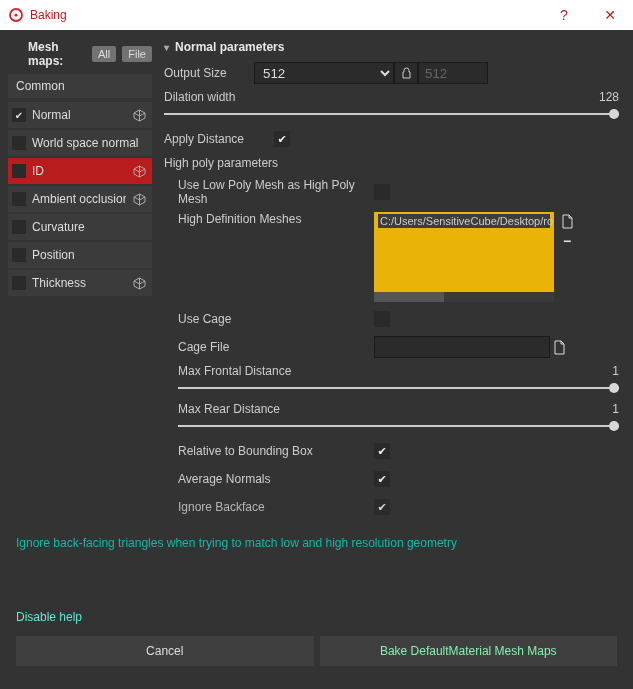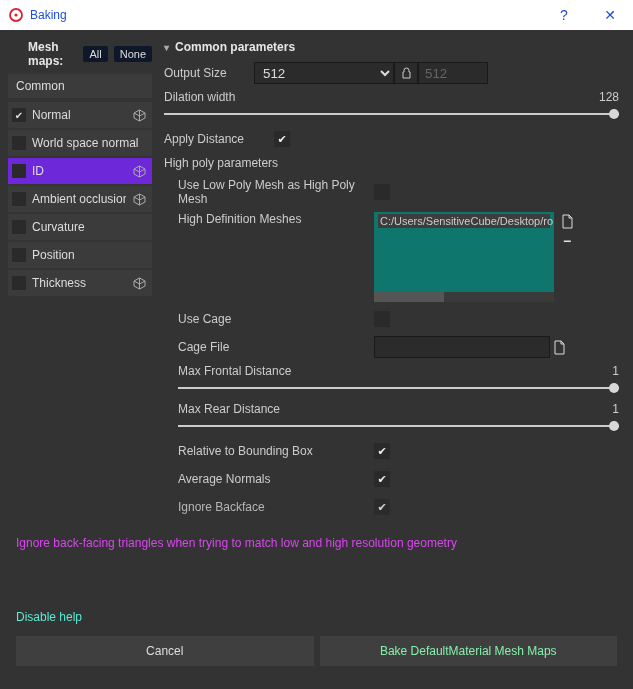--- a/index.html
+++ b/index.html
@@ -10,21 +10,21 @@
     font-size: 12px;
     color: #cccccc;
     overflow: hidden;
   }
   .titlebar {
     height: 30px;
     background: #ffffff;
     display: flex;
     align-items: center;
     padding: 0 0 0 8px;
-    color: #1d4ed8;
+    color: #b91c1c;
   }
   .titlebar .app-icon {
     width: 16px; height: 16px;
     margin-right: 6px;
     display: flex; align-items:center; justify-content:center;
   }
   .titlebar .title { flex: 1; font-size: 12px; }
   .titlebar .win-btn {
     width: 46px; height: 30px;
     display: flex; align-items: center; justify-content: center;
@@ -40,21 +40,21 @@
     padding: 10px 8px 8px 8px;
   }
   .meshmaps-header {
     display: flex;
     align-items: center;
     gap: 6px;
     margin-bottom: 6px;
   }
   .meshmaps-header .lbl { font-weight: bold; color: #e6e6e6; padding-left: 20px; }
   .pill {
-    background: #0f172a;
+    background: #737373;
     padding: 2px 6px;
     border-radius: 2px;
     font-size: 11px;
     color: #ddd;
   }
   .cat-header {
     background: #3b3b3b;
     padding: 5px 8px;
     color: #ddd;
     margin-bottom: 4px;
@@ -62,21 +62,21 @@
   .mesh-item {
     height: 26px;
     background: #3b3b3b;
     margin-bottom: 2px;
     display: flex;
     align-items: center;
     padding: 0 6px 0 4px;
     gap: 6px;
     position: relative;
   }
-  .mesh-item.selected { background: #6d28d9; }
+  .mesh-item.selected { background: #b91c1c; }
   .mesh-item .chk {
     width: 14px; height: 14px;
     background: #2a2a2a;
     display:flex; align-items:center; justify-content:center;
     color:#ddd; font-size:10px;
   }
   .mesh-item .name { flex:1; color:#ddd; font-size:12px; white-space:nowrap; overflow:hidden; }
   .mesh-item .cube {
     width:14px; height:14px;
     display:flex; align-items:center; justify-content:center;
@@ -131,21 +131,21 @@
     background:#d8d8d8;
   }
   .checkbox {
     width:16px; height:16px; background:#2a2a2a;
     display:flex; align-items:center; justify-content:center;
     color:#eee; font-size:11px;
   }
   .subheading { color:#ccc; margin: 6px 0 8px 0; }
   .indented { padding-left: 14px; }
   .filelist {
-    width:180px; height:90px; background:#0f766e; border:none;
+    width:180px; height:90px; background:#eab308; border:none;
     color:#ccc; font-size:11px; padding:2px 4px;
     overflow:hidden; white-space:nowrap;
     position:relative;
   }
   .filelist .scroll-h {
     position:absolute; left:0; right:0; bottom:0; height:10px;
     background:#3a3a3a;
   }
   .filelist .scroll-h .thumb {
     height:100%; width:70px; background:#555;
@@ -153,21 +153,21 @@
   .file-btns { display:flex; flex-direction:column; gap:2px; margin-left:4px; }
   .icon-btn {
     width:18px; height:18px; background:transparent;
     display:flex; align-items:center; justify-content:center;
     color:#ddd; font-size:14px;
   }
   .footer {
     padding: 12px 16px 14px 16px;
     background:#333333;
   }
-  .hint { color:#d946ef; margin-bottom: 60px; }
+  .hint { color:#14b8a6; margin-bottom: 60px; }
   .disable-help { color:#5eead4; margin-bottom: 12px; }
   .btn-row { display:flex; gap:6px; }
   .big-btn {
     flex:1; height:30px; background:#3f3f3f;
     display:flex; align-items:center; justify-content:center;
     color:#ddd;
   }
   .big-btn.accent { color:#86efac; }
   .browse-btn {
     width:18px; height:18px; display:flex; align-items:center; justify-content:center;
@@ -187,21 +187,21 @@
   <div class="win-btn">?</div>
   <div class="win-btn">✕</div>
 </div>
 
 <div class="body">
 
   <div class="sidebar">
     <div class="meshmaps-header">
       <span class="lbl">Mesh maps:</span>
       <span class="pill">All</span>
-      <span class="pill">None</span>
+      <span class="pill">File</span>
     </div>
     <div class="cat-header">Common</div>
     <div id="mesh-list">
         <div class="mesh-item">
           <div class="chk">✔</div>
           <div class="name">Normal</div>
           <div class="cube">
             <svg width="13" height="13" viewBox="0 0 13 13">
               <path d="M6.5 1 12 4v5l-5.5 3L1 9V4z M6.5 1v11 M1 4l5.5 3L12 4" fill="none" stroke="#aaa" stroke-width="1"></path>
             </svg>
@@ -245,21 +245,21 @@
               <path d="M6.5 1 12 4v5l-5.5 3L1 9V4z M6.5 1v11 M1 4l5.5 3L12 4" fill="none" stroke="#aaa" stroke-width="1"></path>
             </svg>
           </div>
         </div>
       </div>
   </div>
 
   <div class="content">
     <div class="section-header">
       <span class="chev">▾</span>
-      <span>Common parameters</span>
+      <span>Normal parameters</span>
     </div>
 
     <div class="row">
       <div class="label" style="width:90px">Output Size</div>
       <div class="controls">
         <select class="dropdown">
           <option>512</option>
         </select>
         <div class="lock-btn">
           <svg width="11" height="12" viewBox="0 0 11 12">

